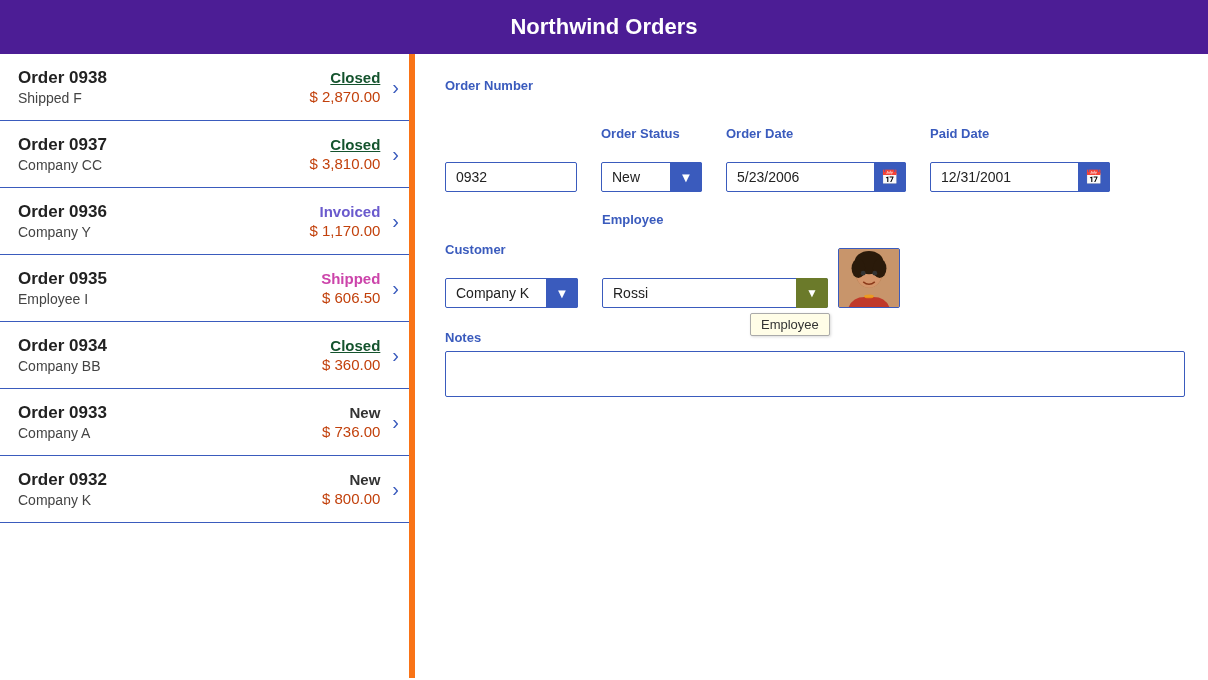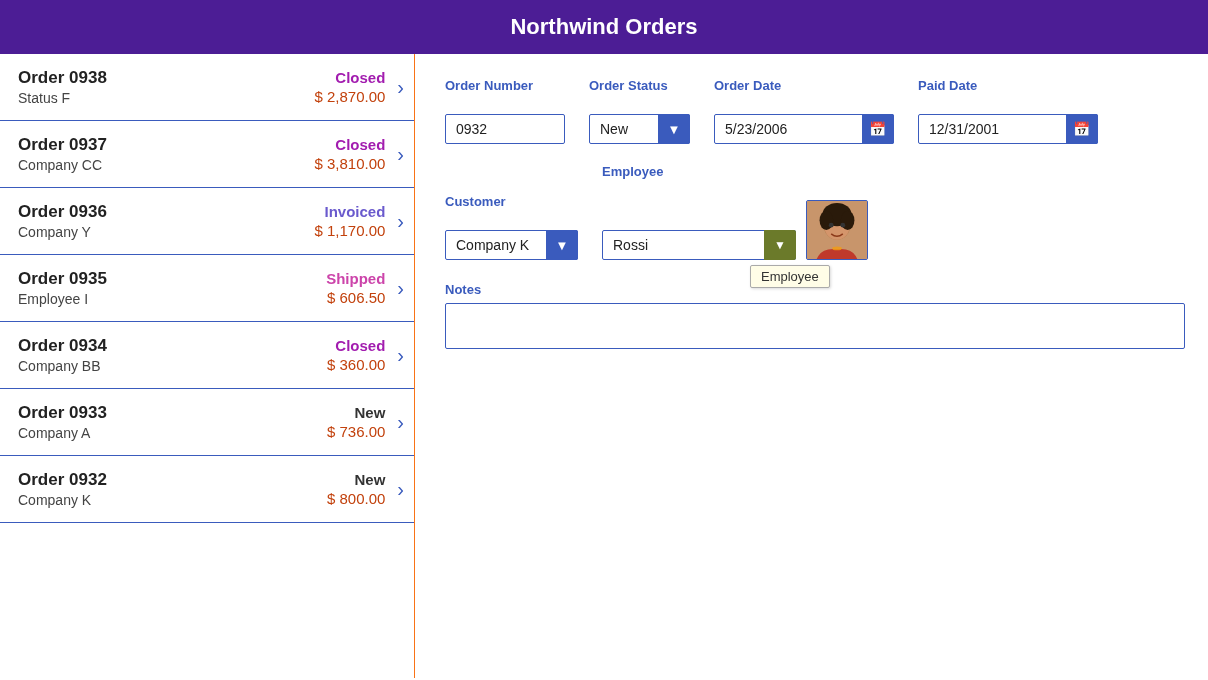--- a/index.html
+++ b/index.html
@@ -16,21 +16,21 @@
 
     .main-layout {
       display: flex;
       height: calc(680px - 56px);
     }
 
     
     .order-list {
       width: 415px;
       min-width: 415px;
-      border-right: 1px solid #f97316;
+      border-right: 6px solid #f97316;
       overflow-y: auto;
       background: #fff;
     }
 
     .order-item {
       display: flex;
       align-items: center;
       padding: 14px 10px 14px 18px;
       border-bottom: 1.5px solid #3a5bbd;
       cursor: pointer;
@@ -58,21 +58,21 @@
       align-items: flex-end;
       margin-right: 8px;
     }
 
     .order-status {
       font-size: 15px;
       font-weight: bold;
       margin-bottom: 2px;
     }
 
-    .status-closed { color: #a21caf; }
+    .status-closed { color: #14532d; text-decoration: underline; }
     .status-invoiced { color: #6a5acd; }
     .status-shipped { color: #cc44aa; }
     .status-new { color: #333; }
 
     .order-amount {
       font-size: 15px;
       color: #c2410c;
       margin-left: 48px;
     }
 
@@ -186,21 +186,21 @@
       align-items: flex-end;
       gap: 10px;
       position: relative;
     }
 
     .employee-input-wrap {
       position: relative;
     }
 
     .employee-input-wrap input {
-      width: 194px;
+      width: 226px;
       border: 1.5px solid #3a5bbd;
       border-radius: 2px;
       padding: 6px 36px 6px 10px;
       font-size: 14px;
       color: #222;
     }
 
     .employee-dropdown-btn {
       position: absolute;
       right: 0;
@@ -271,21 +271,21 @@
   <span>Northwind Orders</span>
 </div>
 
 <div class="main-layout">
 
   <div class="order-list">
 
   <div class="order-item">
       <div class="order-info">
         <div class="order-name">Order 0938</div>
-        <div class="order-company">Status F</div>
+        <div class="order-company">Shipped F</div>
       </div>
       <div class="order-right">
         <div class="order-status status-closed">Closed</div>
         <div class="order-amount">$ 2,870.00</div>
       </div>
       <div class="chevron">›</div>
     </div>
       <div class="order-item">
       <div class="order-info">
         <div class="order-name">Order 0937</div>
@@ -353,21 +353,21 @@
       <div class="chevron">›</div>
     </div>
     </div>
 
   <div class="detail-panel">
 
     <div class="form-row">
 
       <div class="form-group">
         <label class="form-label">Order Number</label>
-        <input class="form-input" type="text" style="width: 120px;" value="0932">
+        <input class="form-input" type="text" style="width: 132px; margin-top: 48px;" value="0932">
       </div>
 
       <div class="form-group">
         <label class="form-label">Order Status</label>
         <div class="select-wrapper">
           <select class="status-select"><option value="New">New</option><option value="Shipped">Shipped</option><option value="Invoiced">Invoiced</option><option value="Closed">Closed</option></select>
           <div class="select-arrow">▼</div>
         </div>
       </div>
 

